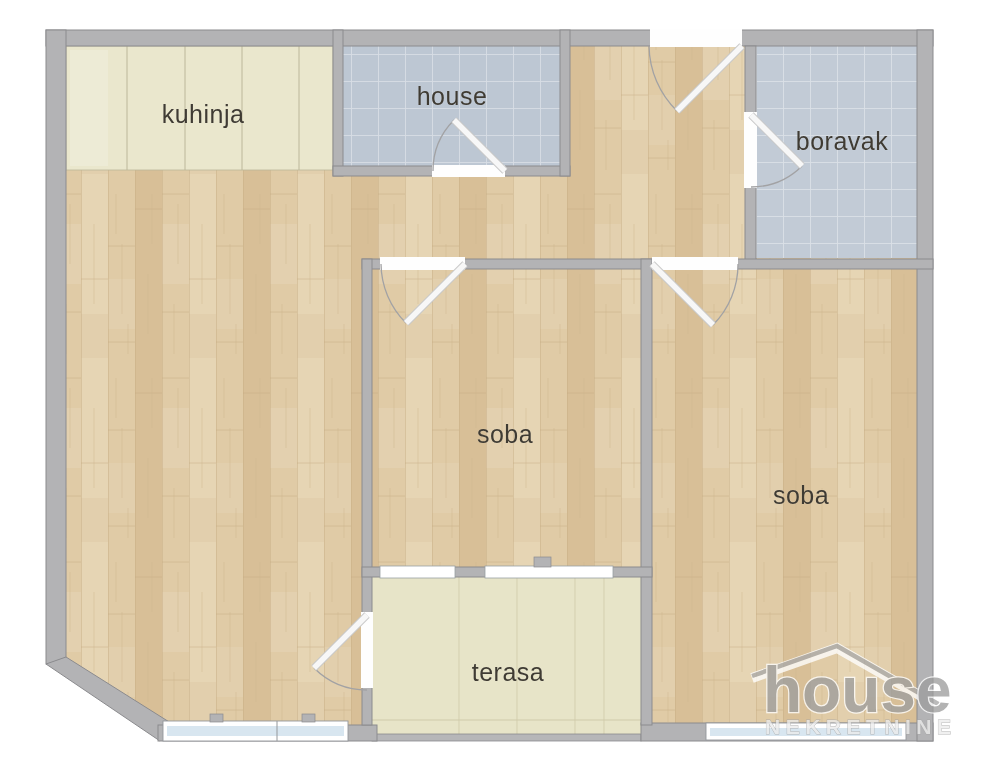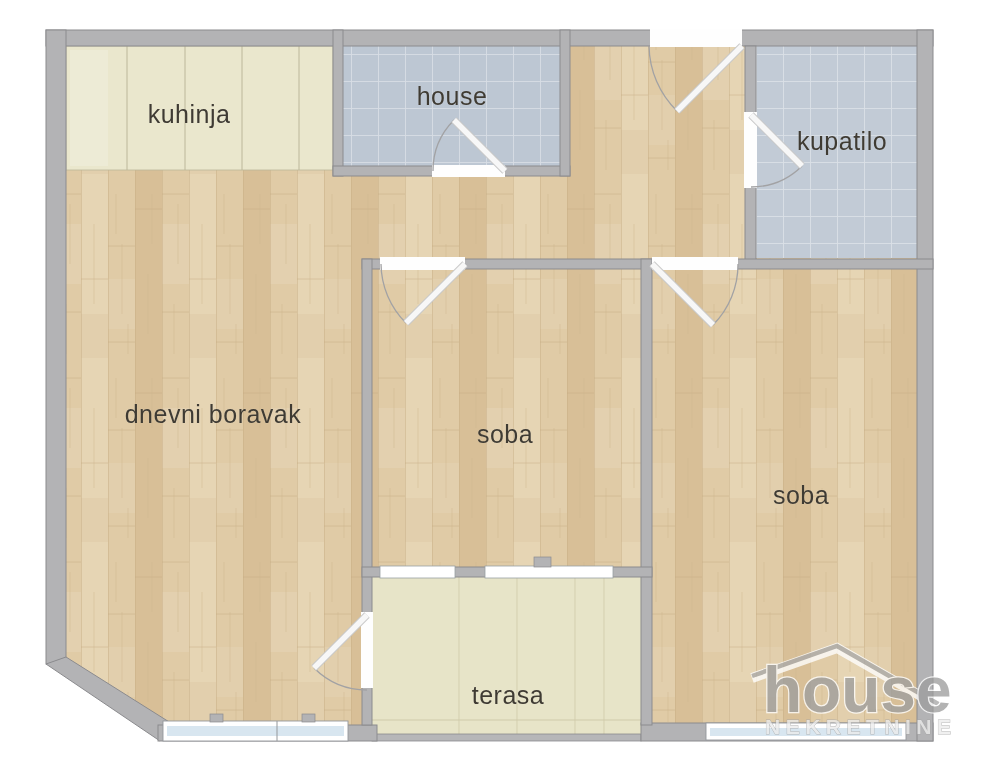--- a/index.html
+++ b/index.html
@@ -142,20 +142,19 @@
     <g opacity="0.78">
       <g>
         <path d="M752,678 L837,648 L940,707" fill="none" stroke="#ffffff" stroke-width="10"></path>
         <path d="M752,676 L837,646 L940,705" fill="none" stroke="#a9a9a9" stroke-width="4.5"></path>
       </g>
       <text x="763" y="712" font-family="Liberation Sans, DejaVu Sans, sans-serif" font-size="64" font-weight="bold" fill="#9e9e9e" stroke="#ffffff" stroke-width="2.5" paint-order="stroke">house</text>
       <text x="765" y="734" font-family="Liberation Sans, DejaVu Sans, sans-serif" font-size="21" font-weight="bold" letter-spacing="5.5" fill="#ececec" stroke="#a5a5a5" stroke-width="0.9" paint-order="stroke">NEKRETNINE</text>
     </g>
   </svg>
 
-  <div class="room-label" style="left:189px;top:114px">kuhinja</div>
+  <div class="room-label" style="left:203px;top:114px">kuhinja</div>
   <div class="room-label" style="left:452px;top:96px">house</div>
-  <div class="room-label" style="left:842px;top:141px">kupatilo</div>
-  <div class="room-label" style="left:213px;top:414px">dnevni boravak</div>
+  <div class="room-label" style="left:842px;top:141px">boravak</div>
   <div class="room-label" style="left:505px;top:434px">soba</div>
   <div class="room-label" style="left:801px;top:495px">soba</div>
-  <div class="room-label" style="left:508px;top:695px">terasa</div>
+  <div class="room-label" style="left:508px;top:672px">terasa</div>
 </div>
 
 </body></html>

